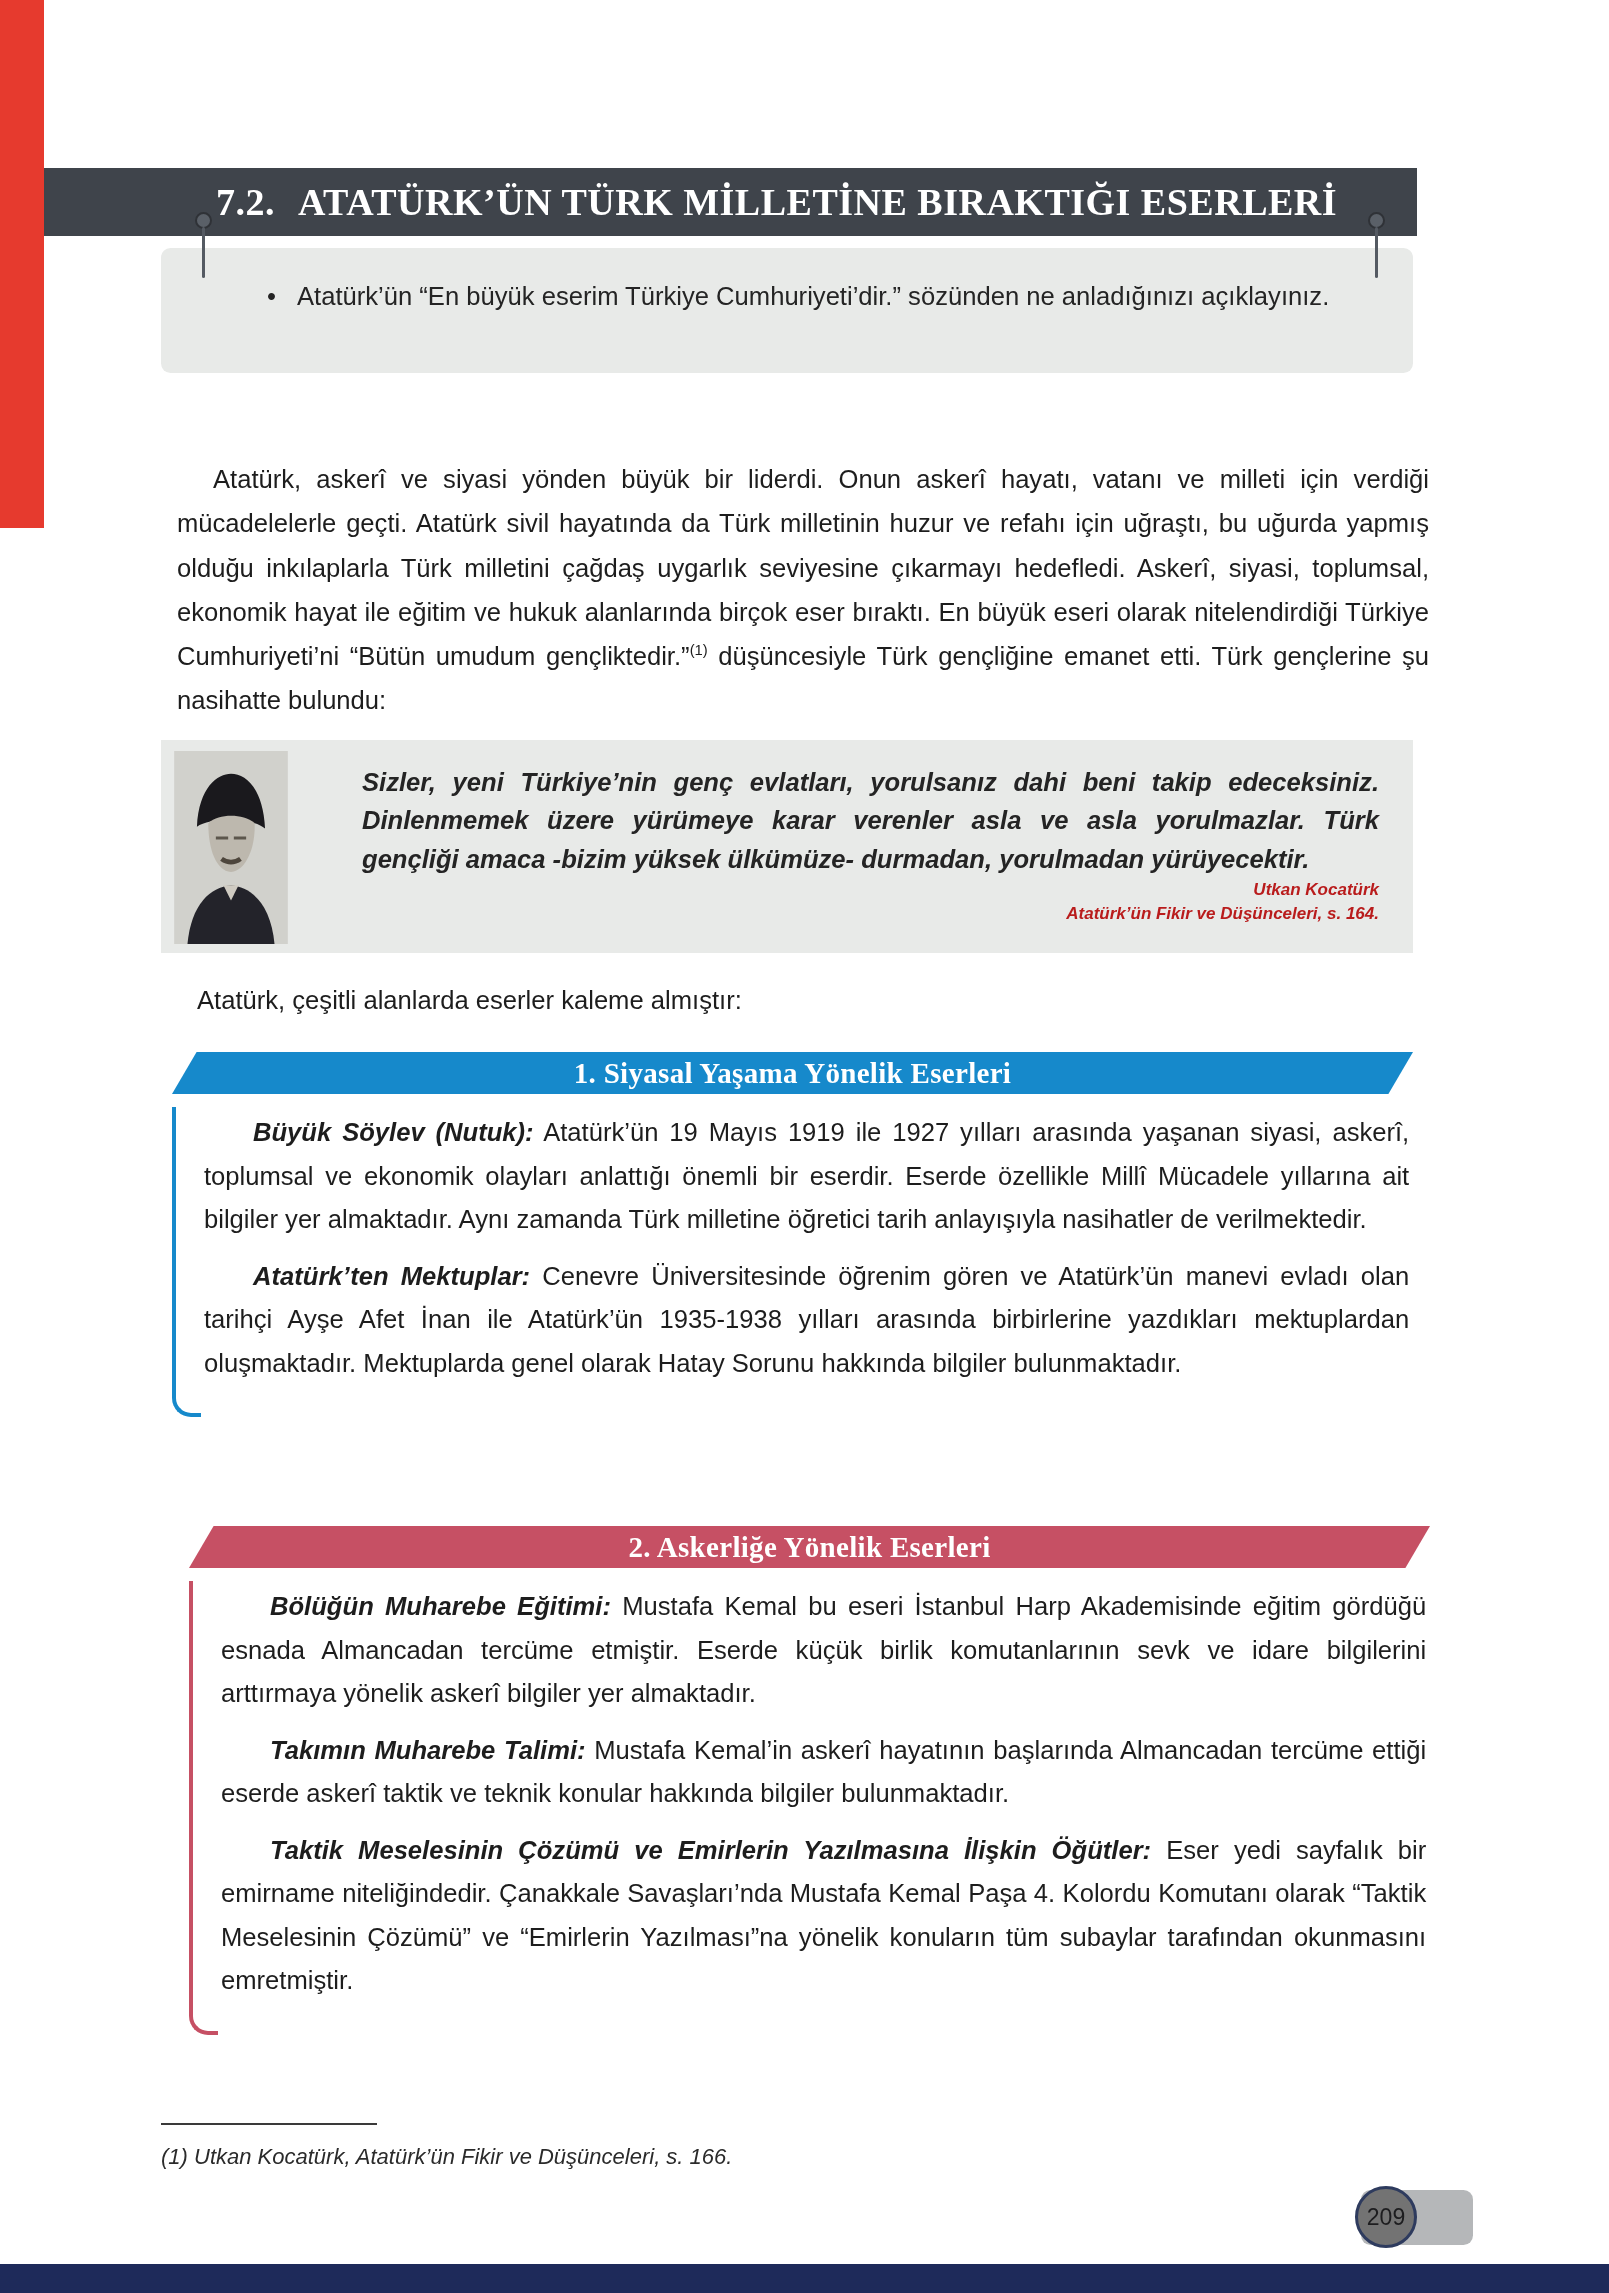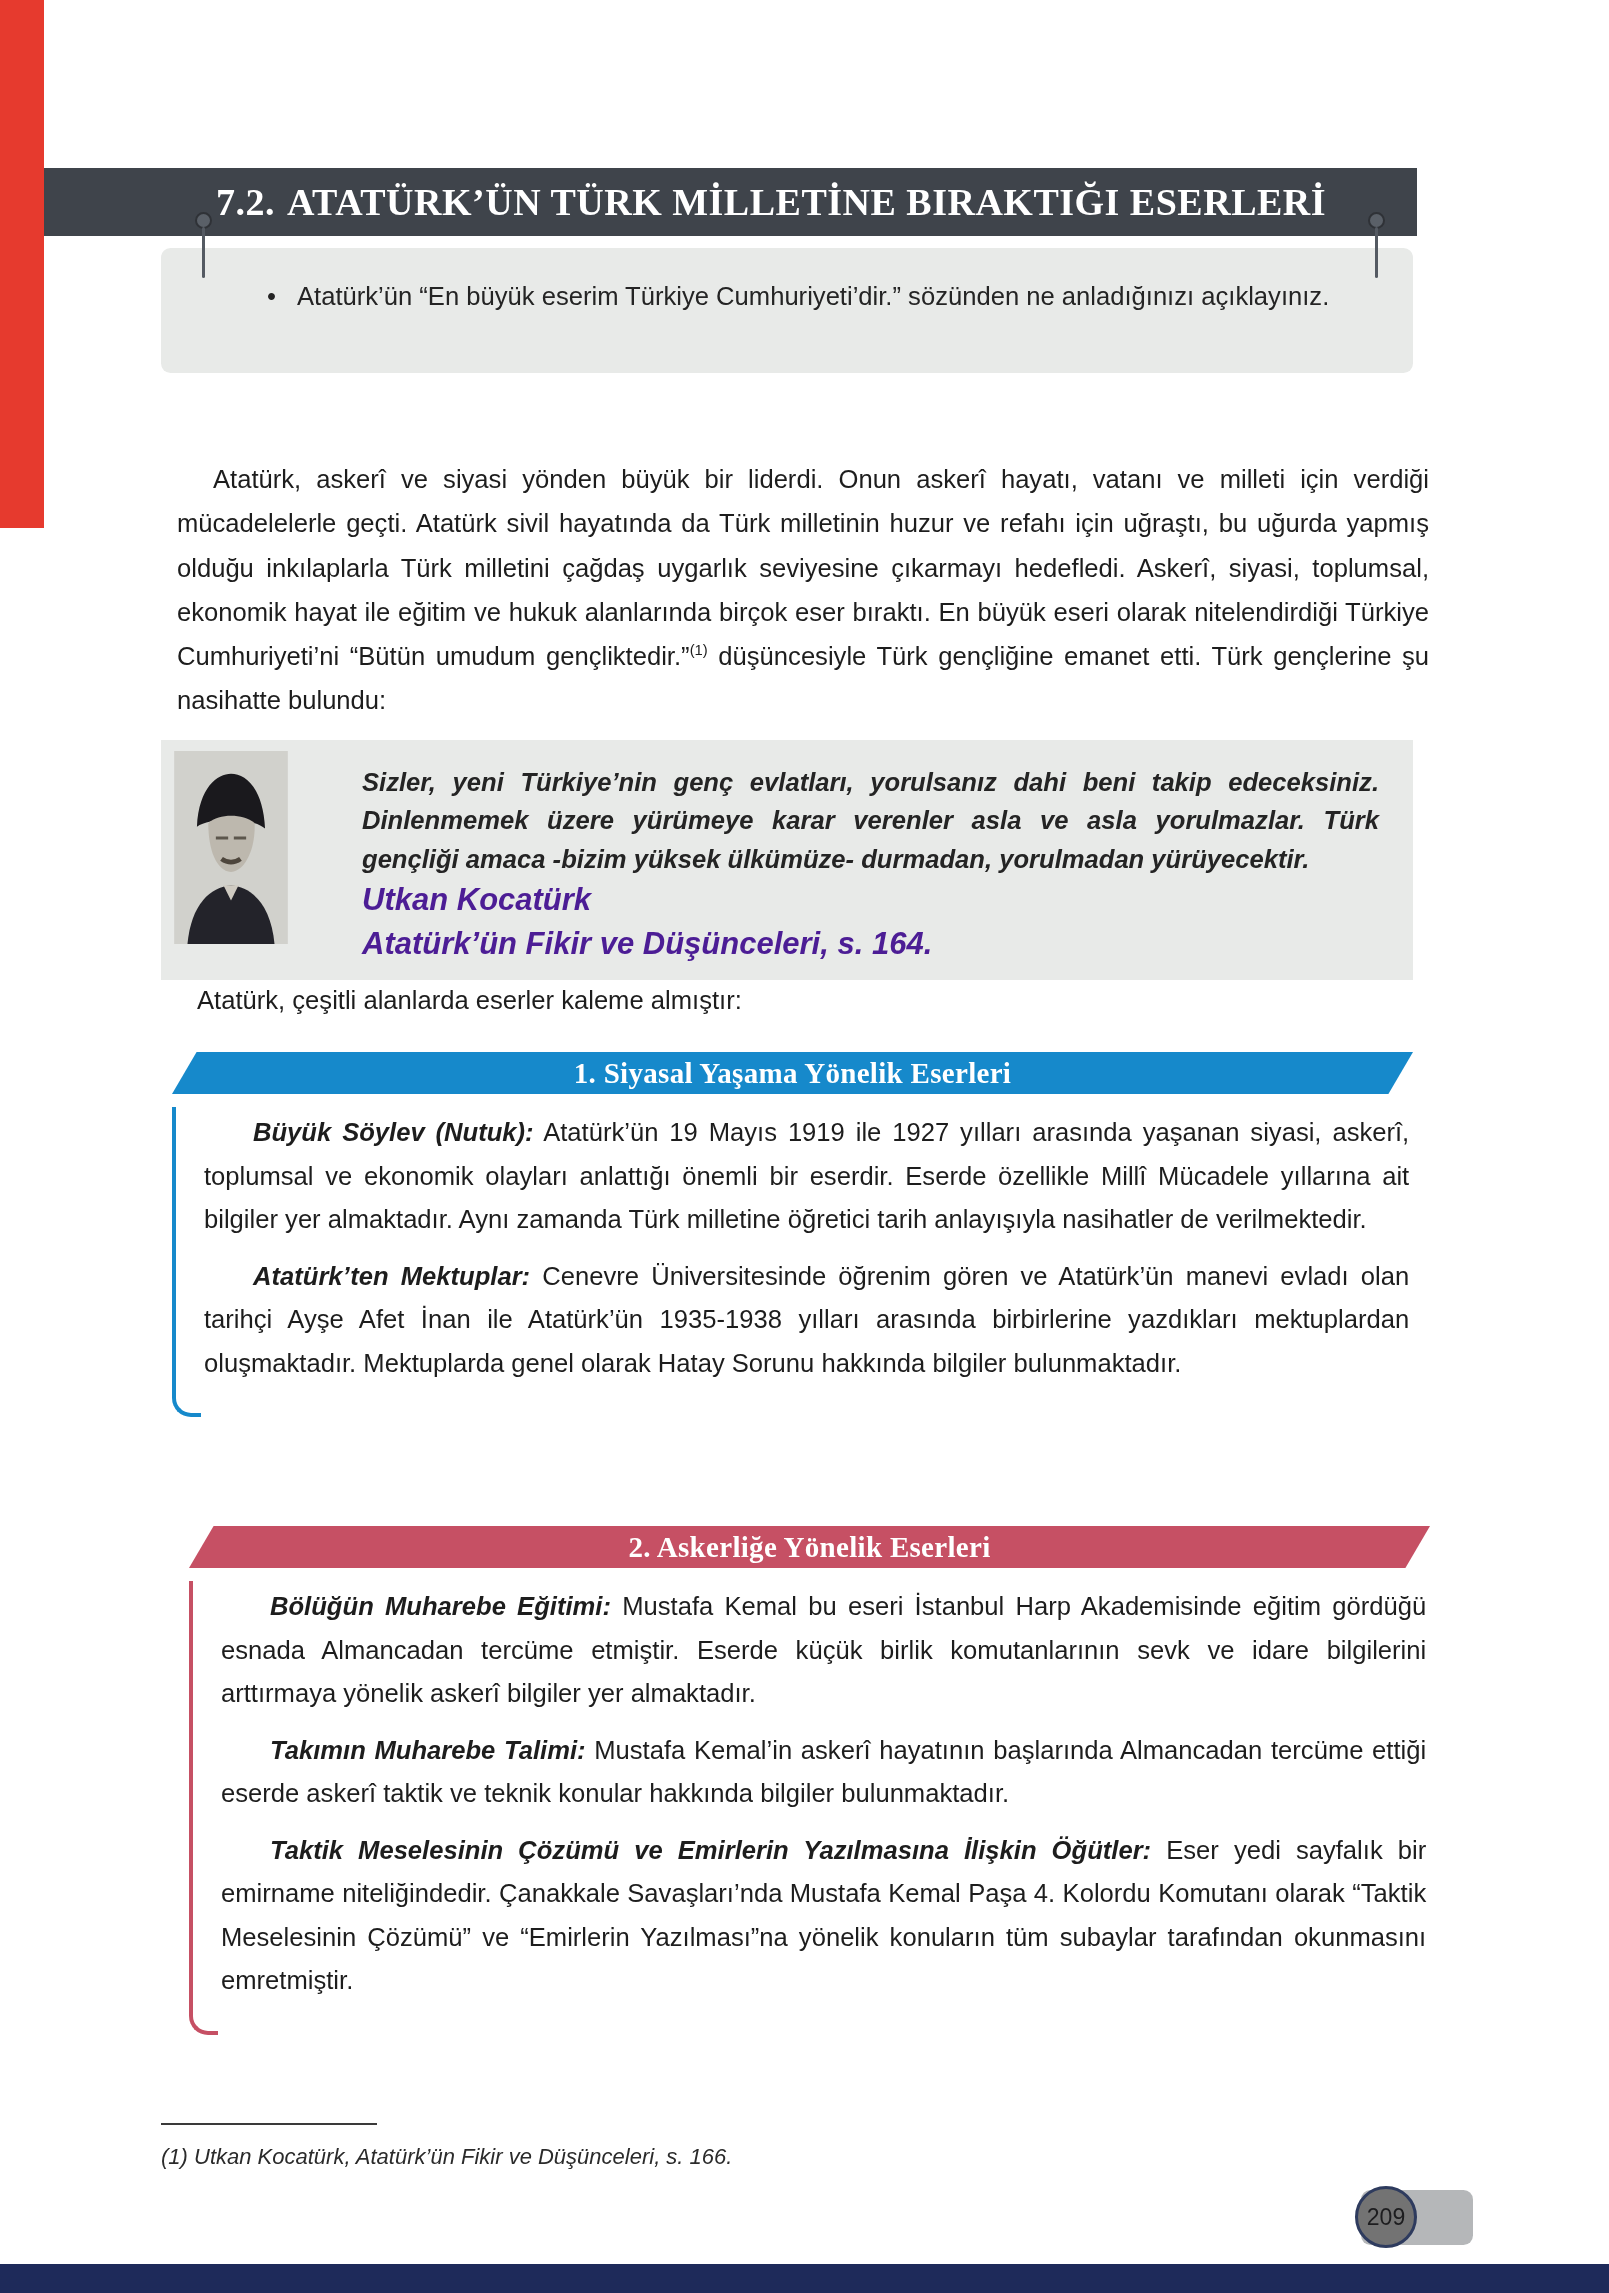--- a/index.html
+++ b/index.html
@@ -8,42 +8,42 @@
     background:#ffffff; color:#1d1d1d;
     font-family:"Liberation Sans", sans-serif;
   }
 
   
   .red-tab { position:absolute; left:0; top:0; width:44px; height:528px; background:#e63a2e; z-index:6; }
   .bottom-bar { position:absolute; left:0; bottom:0; width:100%; height:30px; background:#1e2a5a; z-index:4; }
 
   
   .header-band { position:absolute; left:0; top:168px; width:1417px; height:68px; background:#3f444b; display:flex; align-items:center; z-index:2; }
-  .header-title { margin:0 0 0 216px; font-family:"Liberation Serif", serif; font-weight:bold; font-size:38px; color:#ffffff; letter-spacing:0.5px; display:flex; gap:12px; white-space:nowrap; }
+  .header-title { margin:0 0 0 216px; font-family:"Liberation Serif", serif; font-weight:bold; font-size:38px; color:#ffffff; letter-spacing:0.5px; display:flex; gap:23px; white-space:nowrap; }
 
   
   .pin { position:absolute; top:212px; z-index:7; display:flex; flex-direction:column; align-items:center; }
   .pin.left { left:195px; } .pin.right { left:1368px; }
   .pin-head { width:17px; height:17px; border-radius:50%; background:#5a6068; border:2.8px solid #2f3237; box-sizing:border-box; }
   .pin-stem { width:3.8px; height:51px; background:#545a62; margin-top:-1.9px; border-radius:1.9px; }
 
   
   .activity-box { position:absolute; left:161px; top:248px; width:1252px; min-height:125px; background:#e8eae8; border-radius:9.5px; box-sizing:border-box; padding:28px 57px 26.5px 106px; display:flex; gap:21px; align-items:flex-start; }
   .activity-bullet { font-size:25.6px; line-height:1.62; color:#242424; }
   .activity-text { margin:0; font-size:25.6px; line-height:1.62; color:#242424; }
 
   
   .main-par { position:absolute; left:161px; top:441px; width:1252px; margin:16px; font-size:25.6px; line-height:1.73; text-align:justify; text-indent:36px; }
   sup.fn { font-size:.58em; vertical-align:super; line-height:0; }
 
   
   .quote-box { position:absolute; left:161px; top:740px; width:1252px; min-height:213px; margin:0; background:#e8eae8; box-sizing:border-box; padding:23px 34px 15px 201px;font-weight:bold; }
   .portrait { position:absolute; left:13.2px; top:11.4px; width:114px; height:193px; }
   .quote-text { margin:0; font-size:25.6px; line-height:1.5; font-style:italic; text-align:justify; color:#242424; }
-  .quote-author, .quote-source { font-size:31px; font-style:italic; text-align:left; line-height:1.4; color:#4c1d95; }
+  .quote-author, .quote-source { font-size:17px; font-style:italic; text-align:right; line-height:1.4; color:#b91c1c; }
 
   .works-intro { position:absolute; left:161px; top:986px; width:1252px; margin:0; font-size:25.6px; text-indent:36px; }
 
   
   .section { position:absolute; left:172px; width:1241px; }
   .section.s1 { top:1052px; }
   .section.s2 { top:1526px;margin-left:17px; }
   .banner { position:relative; height:42px; display:flex; align-items:center; justify-content:center; clip-path:polygon(24.6px 0, 100% 0, calc(100% - 24.6px) 100%, 0% 100%); }
   .s1 .banner { background:#1689cb; }
   .s2 .banner { background:#c65064; }

